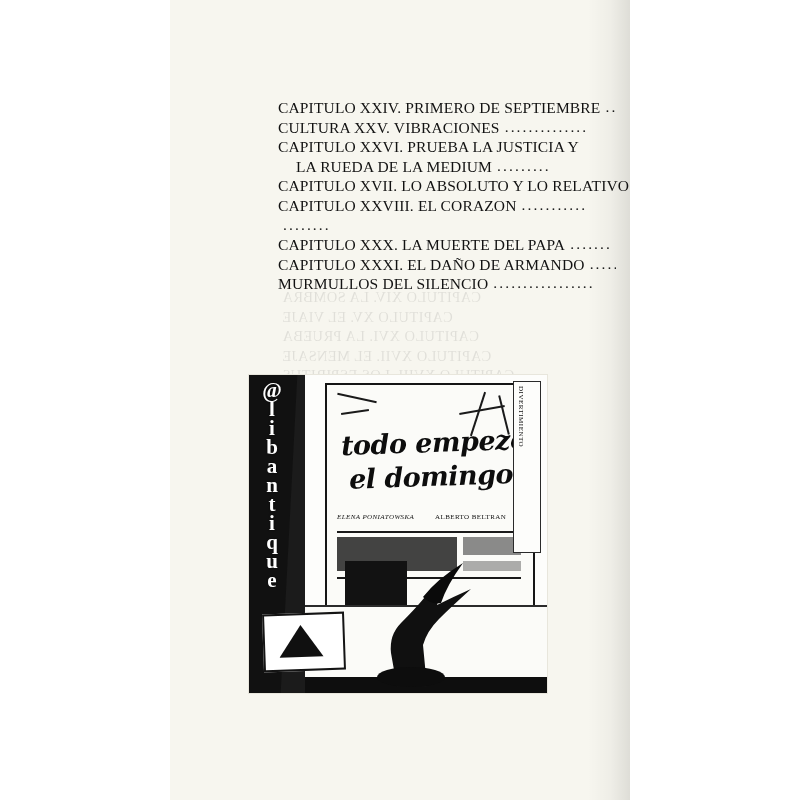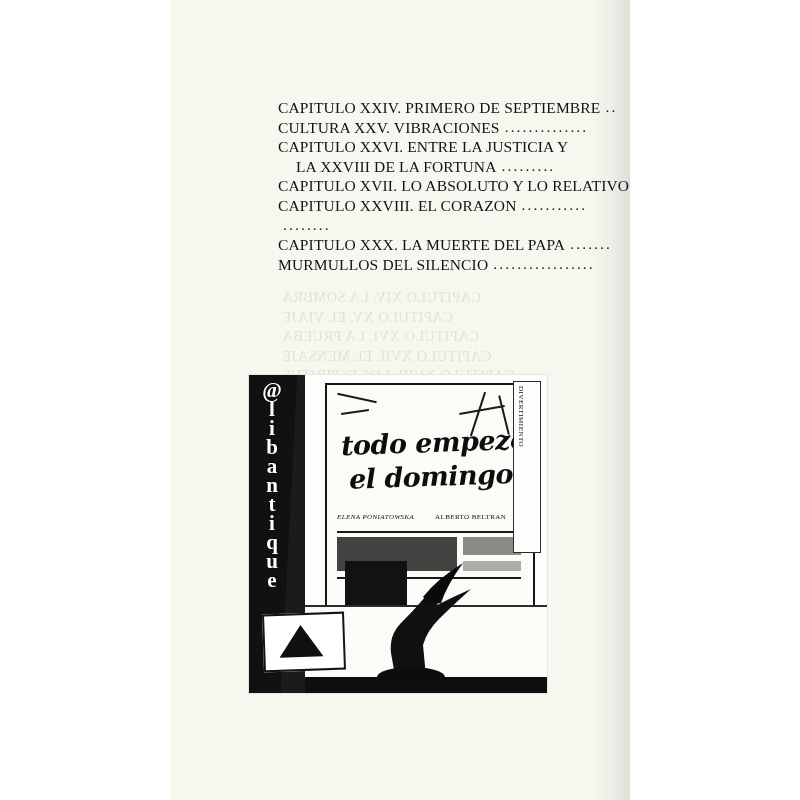--- a/index.html
+++ b/index.html
@@ -263,41 +263,45 @@
     <div id="toc">
       <div class="toc-line">
         <span class="toc-label">CAPITULO XXIV. PRIMERO DE SEPTIEMBRE</span>
         <span class="toc-dots">......</span>
       </div>
       <div class="toc-line">
         <span class="toc-label">CULTURA XXV. VIBRACIONES</span>
         <span class="toc-dots">..............</span>
       </div>
       <div class="toc-line">
-        <span class="toc-label">CAPITULO XXVI. ENTRE LA JUSTICIA Y</span>
+        <span class="toc-label">CAPITULO XXVI. PRUEBA LA JUSTICIA Y</span>
         <span class="toc-dots"></span>
       </div>
       <div class="toc-line indent">
-        <span class="toc-label">LA XXVIII DE LA FORTUNA</span>
+        <span class="toc-label">LA RUEDA DE LA MEDIUM</span>
         <span class="toc-dots">.........</span>
       </div>
       <div class="toc-line">
         <span class="toc-label">CAPITULO XVII. LO ABSOLUTO Y LO RELATIVO</span>
         <span class="toc-dots">.</span>
       </div>
       <div class="toc-line">
         <span class="toc-label">CAPITULO XXVIII. EL CORAZON</span>
         <span class="toc-dots">...........</span>
       </div>
       <div class="toc-line">
         <span class="toc-dots">........</span>
       </div>
       <div class="toc-line">
         <span class="toc-label">CAPITULO XXX. LA MUERTE DEL PAPA</span>
         <span class="toc-dots">.......</span>
+      </div>
+      <div class="toc-line">
+        <span class="toc-label">CAPITULO XXXI. EL DAÑO DE ARMANDO</span>
+        <span class="toc-dots">......</span>
       </div>
       <div class="toc-line">
         <span class="toc-label">MURMULLOS DEL SILENCIO</span>
         <span class="toc-dots">.................</span>
       </div>
     </div>
 
     <div id="photo">
 
       <div class="ph-dark-left"></div>

